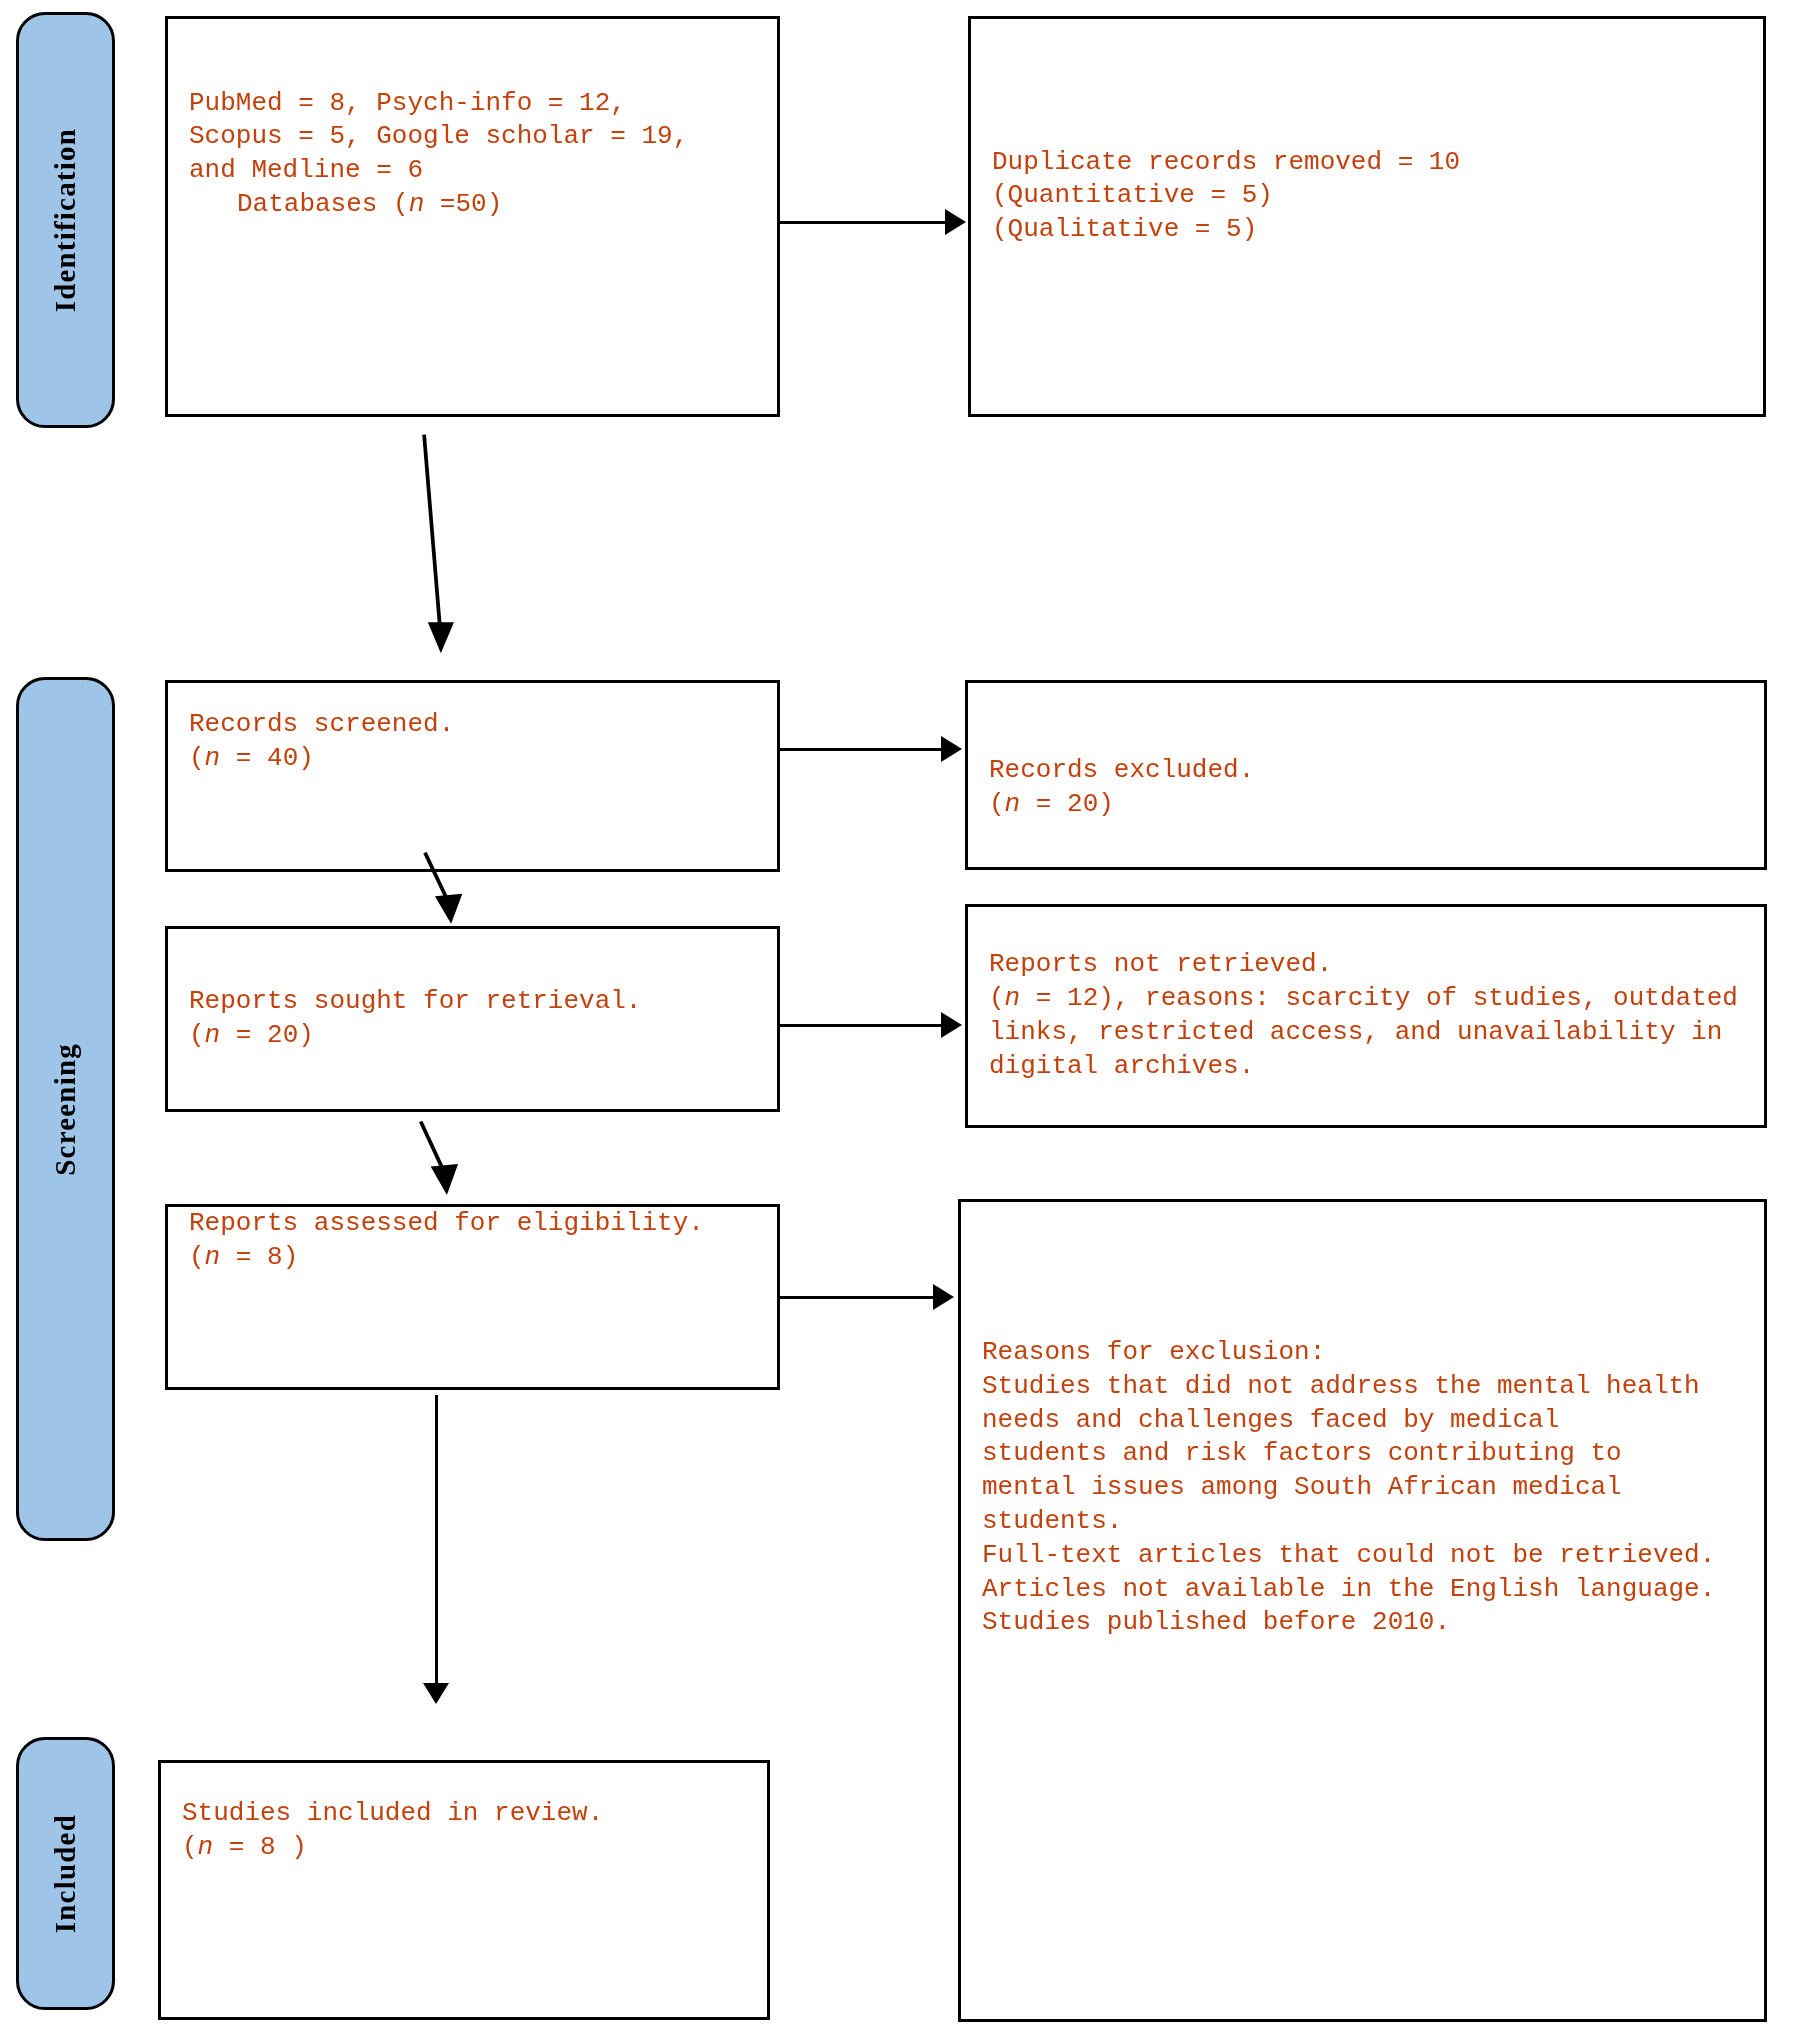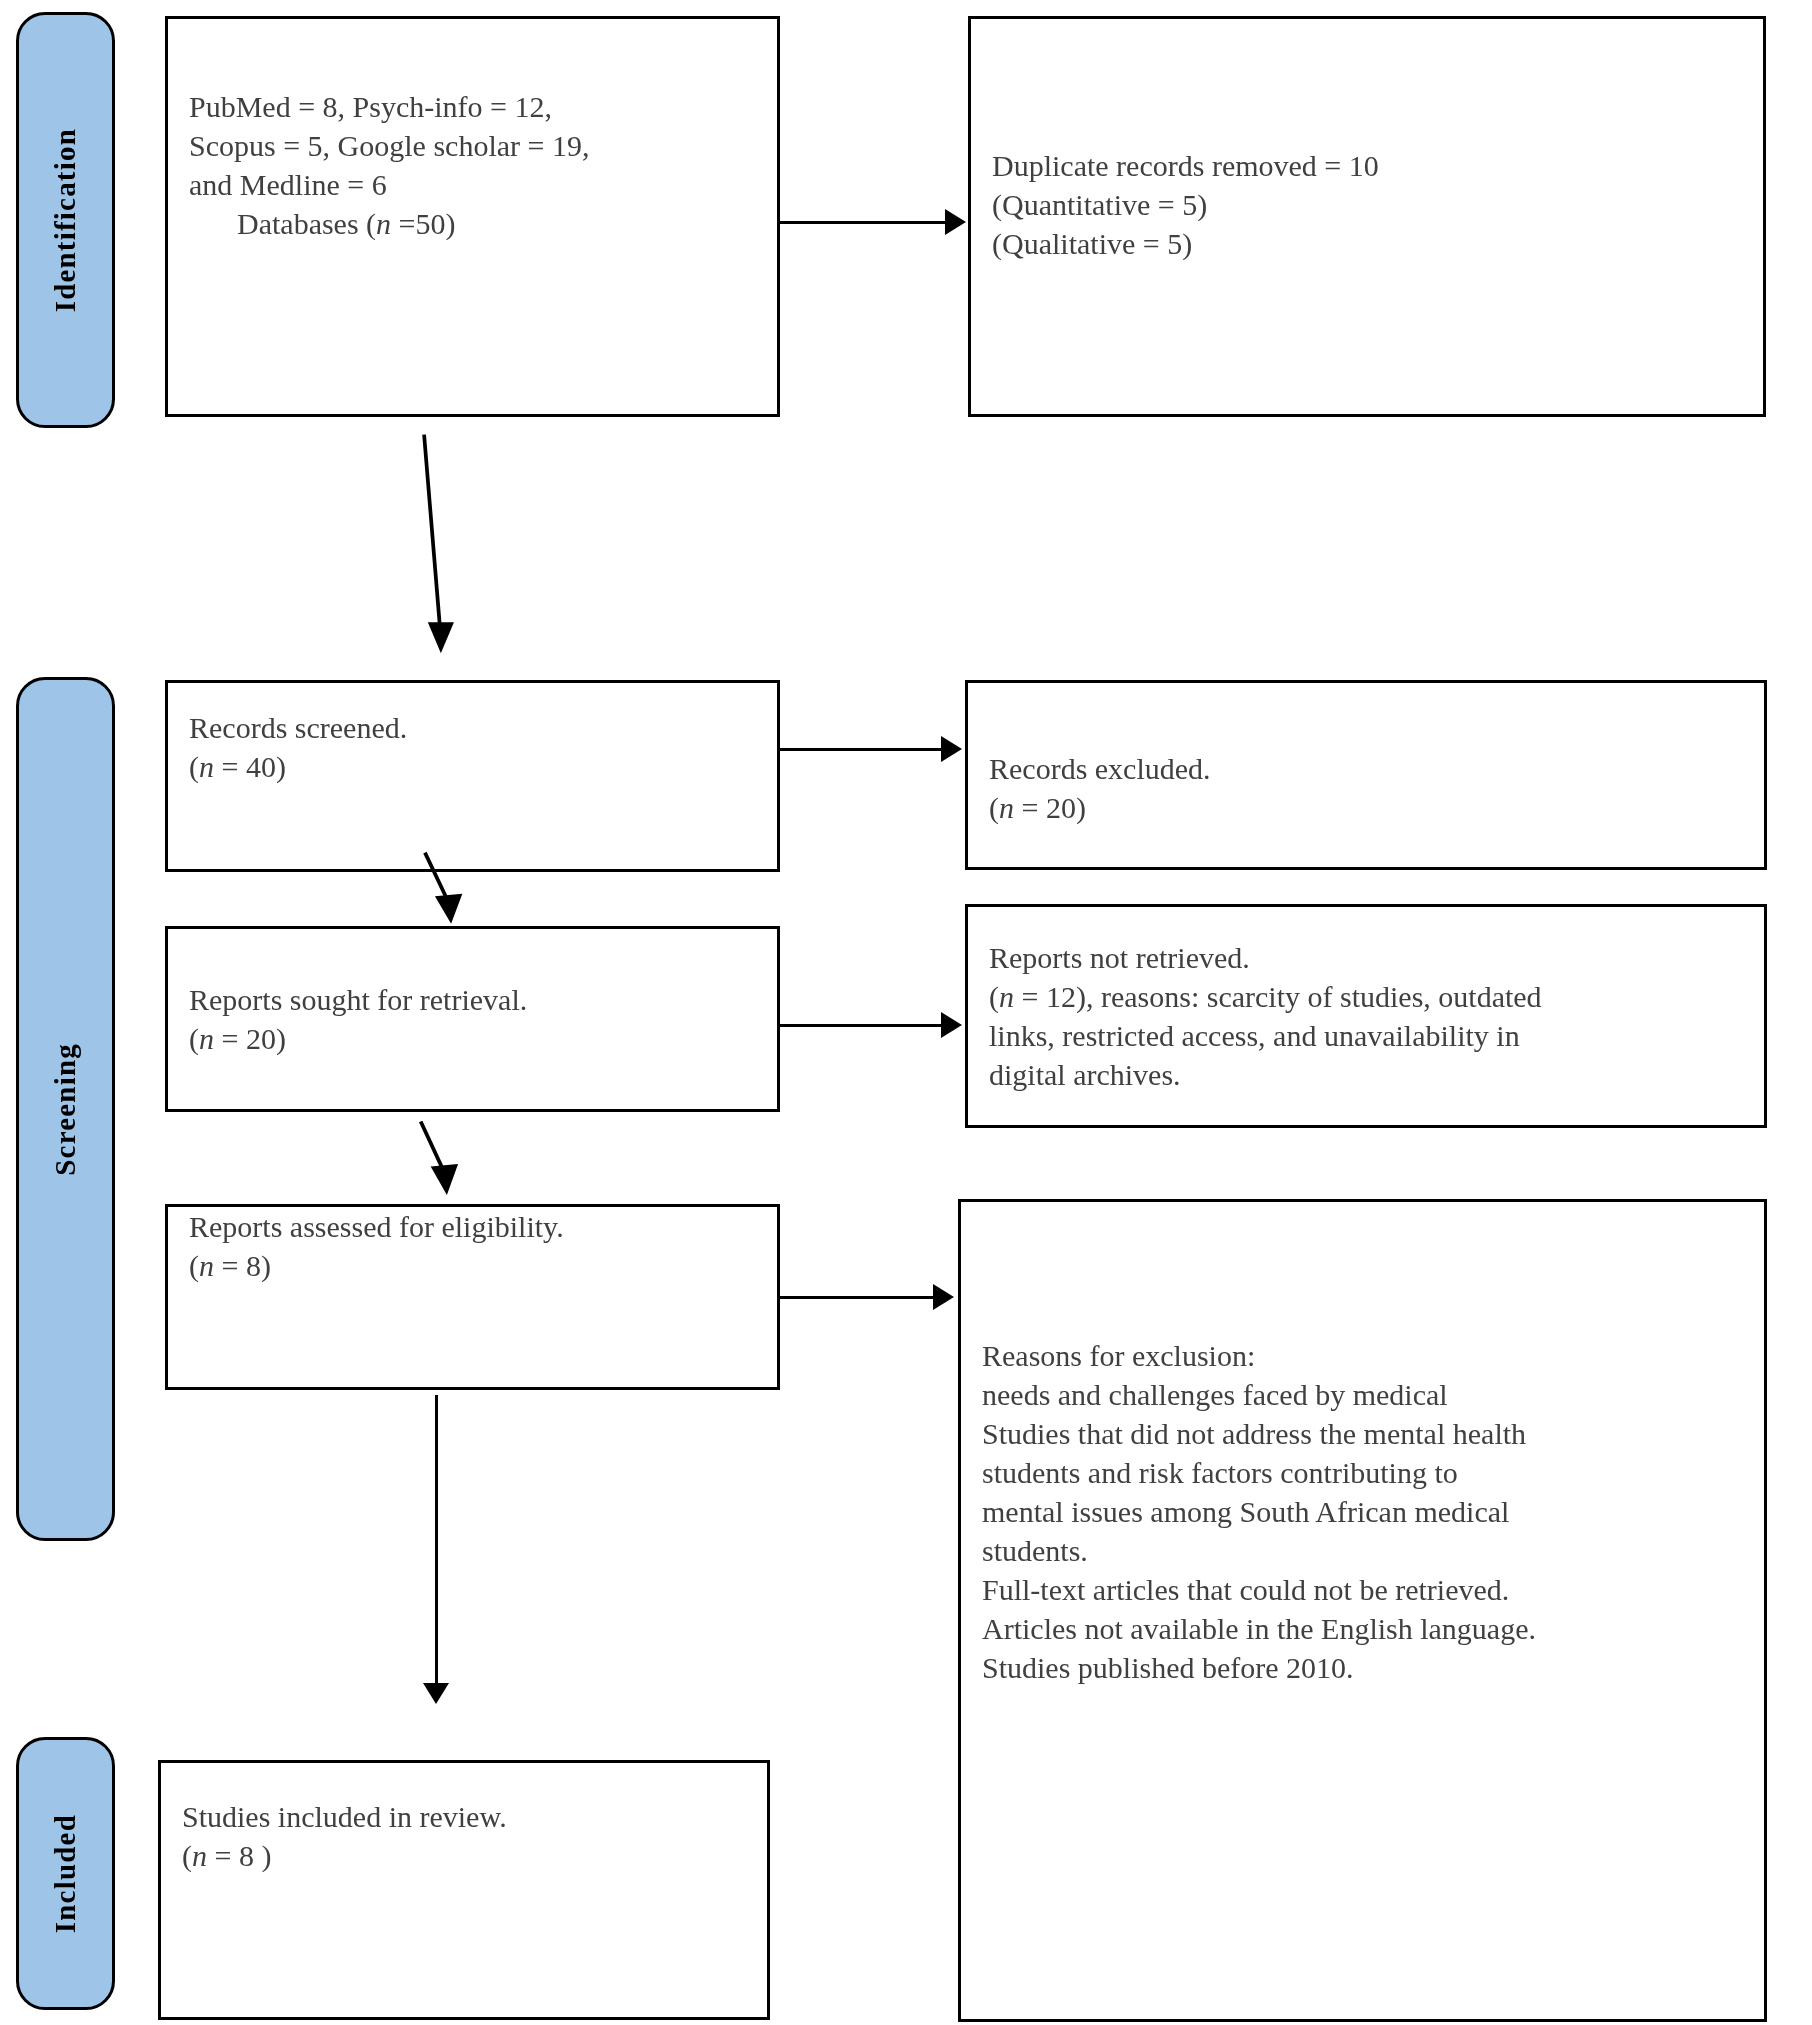--- a/index.html
+++ b/index.html
@@ -28,25 +28,25 @@
   .node{
     position:absolute;
     background:#ffffff;
     border:3.1px solid #000;
     box-sizing:border-box;
     display:flex;
     flex-direction:column;
     justify-content:center;
   }
   .node .txt{
-    font-family:Liberation Serif, serif;
-    font-size:30px;
+    font-family:Liberation Mono, monospace;
+    font-size:26px;
     line-height:1.30;
     padding:0 21px;
-    color:#404040;
+    color:#c2410c;
   }
   .node .txt p{margin:0;}
   .node .txt .ind{padding-left:48px;}
   .node .txt i{font-style:italic;}
 
   .just .txt p{text-align:justify;}
   .just .txt p.lastline{text-align:left;}
 
   
   .hline{position:absolute;background:#000;height:3.1px;}
@@ -161,22 +161,22 @@
       <p><span>(</span><i>n</i><span> = 8)</span></p>
     </div>
   </div>
 
   <div class="hline" style="left:779px;top:1296px;width:157px;"></div>
   <div class="arrowR" style="left:933px;top:1284px;"></div>
 
   <div class="node" style="left:958px;top:1199px;width:809px;height:823px;justify-content:flex-start;padding-top:134px;">
     <div class="txt">
       <p>Reasons for exclusion:</p>
+      <p>Studies that did not address the mental health</p>
       <p>needs and challenges faced by medical</p>
-      <p>Studies that did not address the mental health</p>
       <p>students and risk factors contributing to</p>
       <p>mental issues among South African medical</p>
       <p>students.</p>
       <p>Full-text articles that could not be retrieved.</p>
       <p>Articles not available in the English language.</p>
       <p>Studies published before 2010.</p>
     </div>
   </div>
 
   <div class="vline" style="left:435px;top:1395px;height:292px;"></div>

